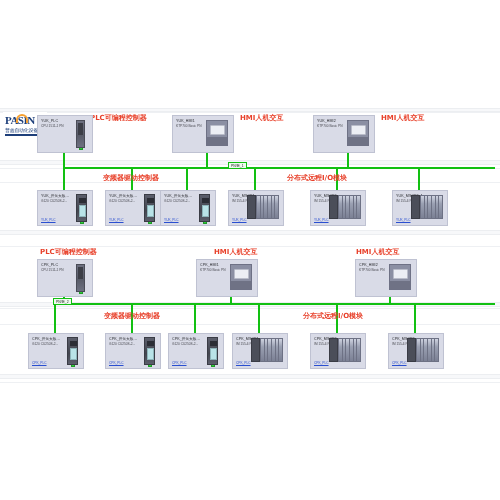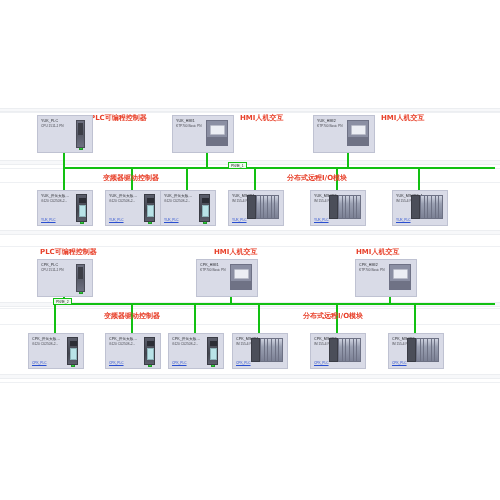--- a/index.html
+++ b/index.html
@@ -145,20 +145,26 @@
   <div class="wireV" style="left:230px;top:289px;height:15px;"></div>
   <div class="wireV" style="left:389px;top:289px;height:15px;"></div>
   <div class="wireV" style="left:54px;top:303px;height:31px;"></div>
   <div class="wireV" style="left:131px;top:303px;height:31px;"></div>
   <div class="wireV" style="left:194px;top:303px;height:31px;"></div>
   <div class="wireV" style="left:258px;top:303px;height:31px;"></div>
   <div class="wireV" style="left:336px;top:303px;height:31px;"></div>
   <div class="wireV" style="left:414px;top:303px;height:31px;"></div>
   <div class="netlbl" style="left:53px;top:298px;">PN/IE_2</div>
 
+  <div class="logo">
+    <span class="word">PASIN</span>
+    <span class="arc"></span>
+    <span class="sub">普鑫自动化设备</span>
+    <span class="bar"></span>
+  </div>
 
   <div class="note" style="left:90px;top:113px;">PLC可编程控制器</div>
   <div class="note" style="left:240px;top:113px;">HMI人机交互</div>
   <div class="note" style="left:381px;top:113px;">HMI人机交互</div>
   <div class="note" style="left:103px;top:173px;">变频器驱动控制器</div>
   <div class="note" style="left:287px;top:173px;">分布式远程I/O模块</div>
   <div class="note" style="left:40px;top:247px;">PLC可编程控制器</div>
   <div class="note" style="left:214px;top:247px;">HMI人机交互</div>
   <div class="note" style="left:356px;top:247px;">HMI人机交互</div>
   <div class="note" style="left:104px;top:311px;">变频器驱动控制器</div>

